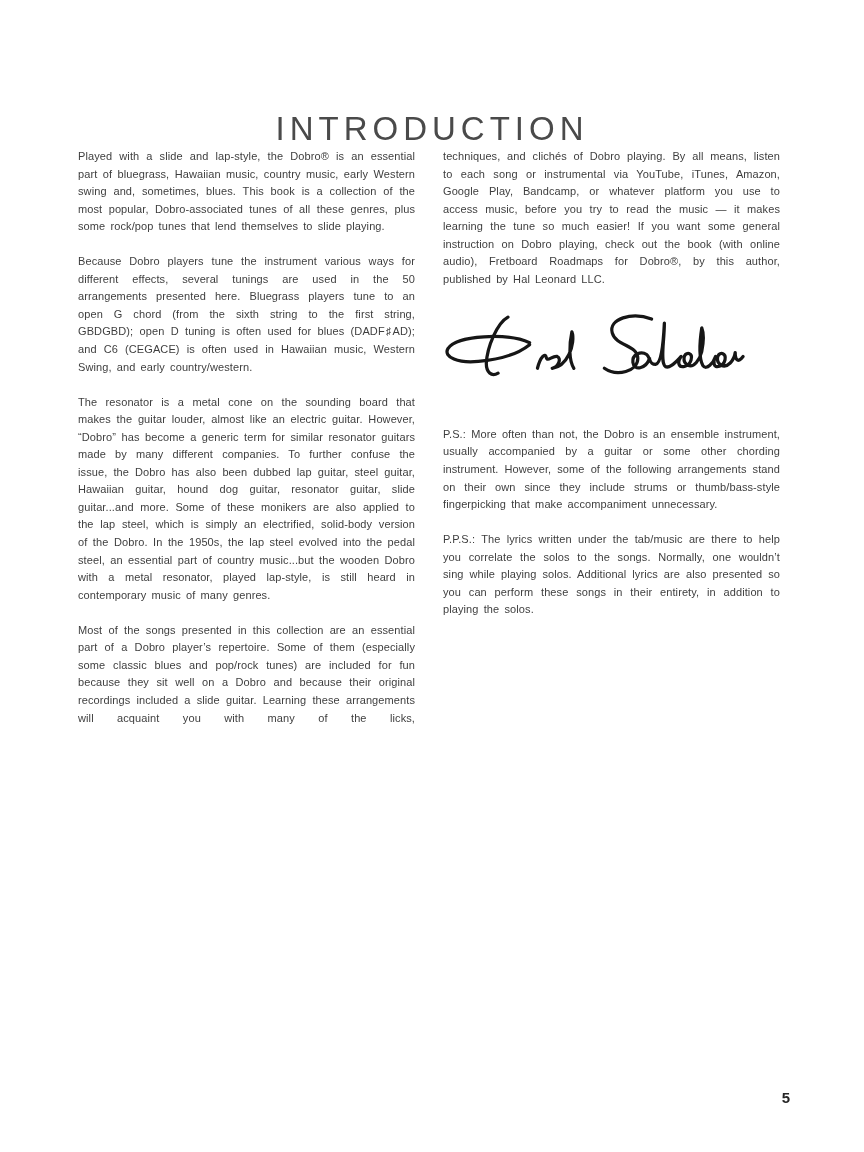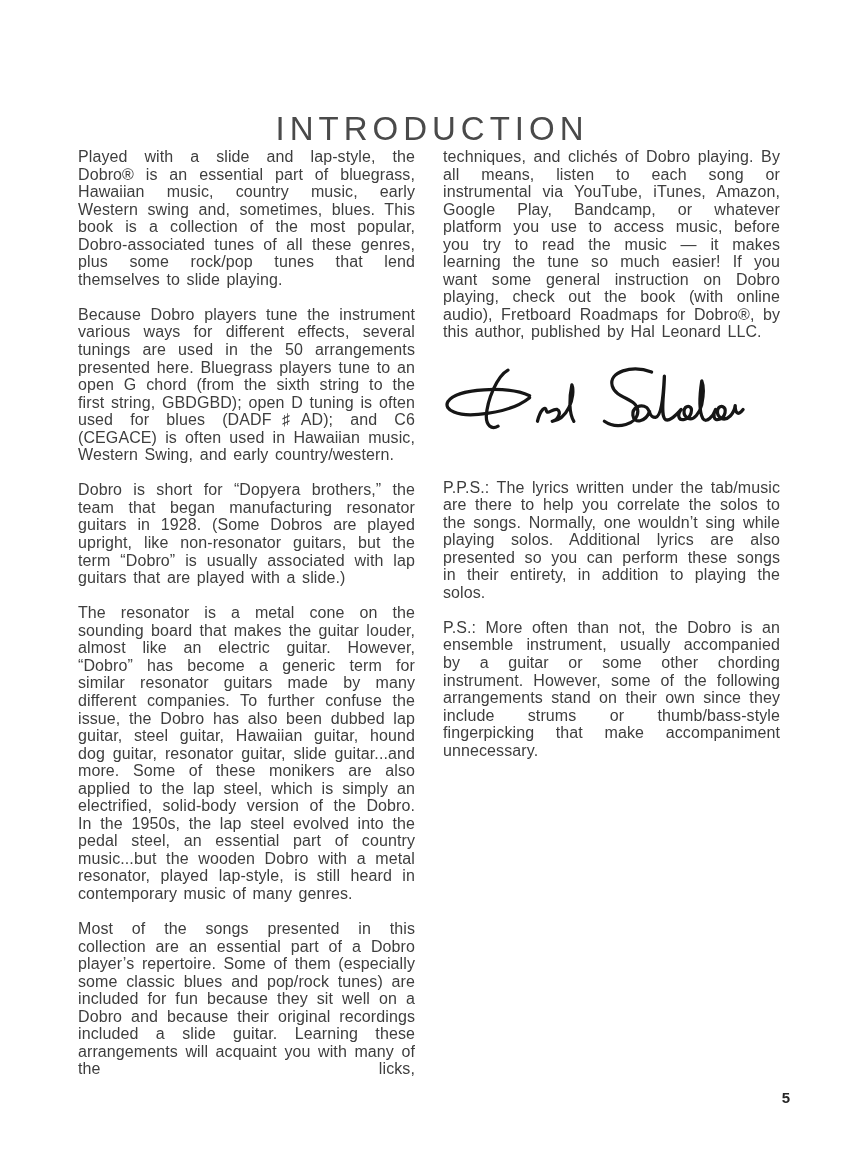--- a/index.html
+++ b/index.html
@@ -31,21 +31,21 @@
     position: absolute;
     top: 148px;
     left: 78px;
     width: 703px;
     display: flex;
     gap: 28px;
   }
   .col {
     flex: 0 0 337px;
     width: 337px;
-    font-size: 16px;
+    font-size: 11px;
     line-height: 17.55px;
     color: #3e3e3e;
     text-align: justify;
     word-spacing: 2px;
     letter-spacing: 0.1px;
   }
   .col p { margin: 0 0 17.55px 0; }
   .p-cont { text-align-last: justify; }
   .book-title { }
   .closing { margin-bottom: 0 !important; }
@@ -68,40 +68,39 @@
 
 <div class="page">
 
   <h1 class="title">INTRODUCTION</h1>
 
   <div class="columns">
 
     <div class="col">
       <p>Played with a slide and lap-style, the Dobro® is an essential part of bluegrass, Hawaiian music, country music, early Western swing and, sometimes, blues. This book is a collection of the most popular, Dobro-associated tunes of all these genres, plus some rock/pop tunes that lend themselves to slide playing.</p>
       <p>Because Dobro players tune the instrument various ways for different effects, several tunings are used in the 50 arrangements presented here. Bluegrass players tune to an open G chord (from the sixth string to the first string, GBDGBD); open D tuning is often used for blues (DADF♯AD); and C6 (CEGACE) is often used in Hawaiian music, Western Swing, and early country/western.</p>
-      <p>Dobro is short for “Dopyera brothers,” the team that began manufacturing resonator guitars in 1928. (Some Dobros are played upright, like non-resonator guitars, but the term “Dobro” is usually associated with lap guitars that are played with a slide.)</p>
       <p>The resonator is a metal cone on the sounding board that makes the guitar louder, almost like an electric guitar. However, “Dobro” has become a generic term for similar resonator guitars made by many different companies. To further confuse the issue, the Dobro has also been dubbed lap guitar, steel guitar, Hawaiian guitar, hound dog guitar, resonator guitar, slide guitar...and more. Some of these monikers are also applied to the lap steel, which is simply an electrified, solid-body version of the Dobro. In the 1950s, the lap steel evolved into the pedal steel, an essential part of country music...but the wooden Dobro with a metal resonator, played lap-style, is still heard in contemporary music of many genres.</p>
       <p class="p-cont">Most of the songs presented in this collection are an essential part of a Dobro player’s repertoire. Some of them (especially some classic blues and pop/rock tunes) are included for fun because they sit well on a Dobro and because their original recordings included a slide guitar. Learning these arrangements will acquaint you with many of the licks,</p>
     </div>
 
     <div class="col">
       <p><span>techniques, and clichés of Dobro playing. By all means, listen to each song or instrumental via YouTube, iTunes, Amazon, Google Play, Bandcamp, or whatever platform you use to access music, before you try to read the music — it makes learning the tune so much easier! If you want some general instruction on Dobro playing, check out the book (with online audio), </span><span class="book-title">Fretboard Roadmaps for Dobro</span><span>®, by this author, published by Hal Leonard LLC.</span></p>
 
 
       <div class="sig-wrap" aria-label="Fred Sokolow">
         <svg width="305" height="96" viewBox="0 0 310 95" fill="none" stroke="#161616" stroke-width="3.3" stroke-linecap="round" stroke-linejoin="round">
           <path d="M66,10 C55,16 45,40 44,57 C44,66 49,71 56,67"></path>
           <path d="M88,36 C66,26 14,28 5,42 C0,51 16,57 36,55 C60,53 78,46 88,38"></path>
           <path d="M96,62 C99,50 104,46 105,51 C106,56 111,49 116,50 C121,52 117,61 111,62 C119,61 125,54 128,48 C132,40 133,30 131,25 C128,39 128,54 133,62"></path>
           <path d="M212,12 C192,4 168,12 172,26 C176,40 198,38 198,52 C198,65 177,71 164,62"></path>
           <path d="M210,52 C206,63 194,65 193,56 C192,48 201,44 207,48 C211,51 209,58 216,58 C222,57 224,36 225,16 C225,34 221,52 225,59 C229,65 238,54 242,50 C238,56 239,62 246,60 C252,58 255,49 250,47 C244,46 243,56 249,59 C255,62 261,53 263,45 C265,35 265,26 263,21 C261,34 260,51 264,59 C268,65 275,56 277,50 C274,56 275,62 281,60 C287,58 289,49 284,47 C278,46 277,56 283,59 C289,62 296,54 297,46 C297,52 299,58 305,50"></path>
         </svg>
       </div>
 
+      <p>P.S.: More often than not, the Dobro is an ensemble instrument, usually accompanied by a guitar or some other chording instrument. However, some of the following arrangements stand on their own since they include strums or thumb/bass-style fingerpicking that make accompaniment unnecessary.</p>
       <p>P.P.S.: The lyrics written under the tab/music are there to help you correlate the solos to the songs. Normally, one wouldn’t sing while playing solos. Additional lyrics are also presented so you can perform these songs in their entirety, in addition to playing the solos.</p>
-      <p>P.S.: More often than not, the Dobro is an ensemble instrument, usually accompanied by a guitar or some other chording instrument. However, some of the following arrangements stand on their own since they include strums or thumb/bass-style fingerpicking that make accompaniment unnecessary.</p>
     </div>
 
   </div>
 
   <div class="pagenum">5</div>
 
 </div>
 
 </body></html>

